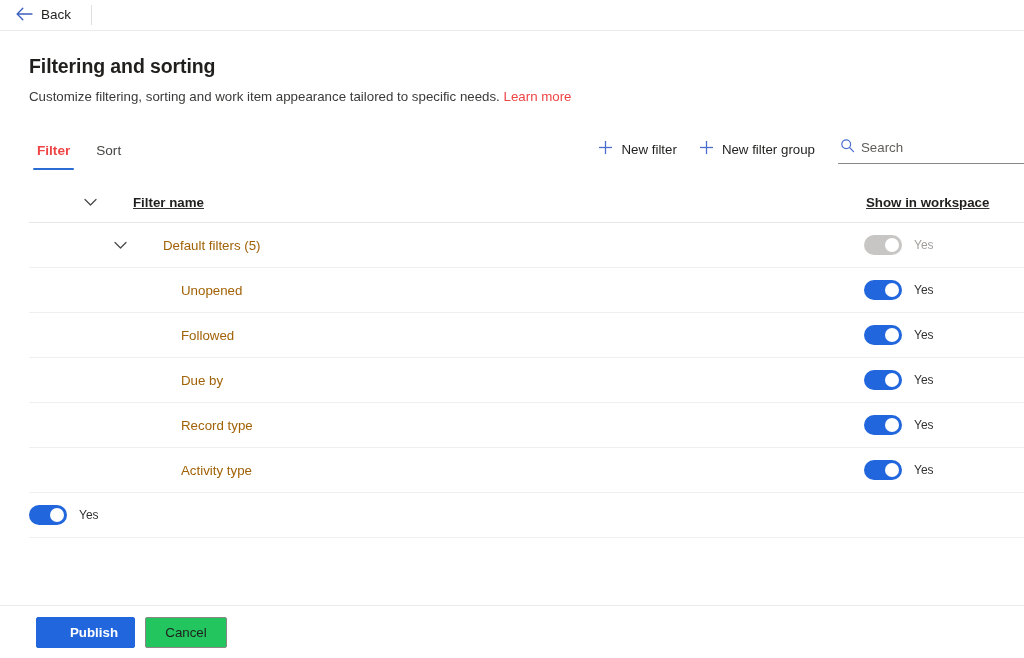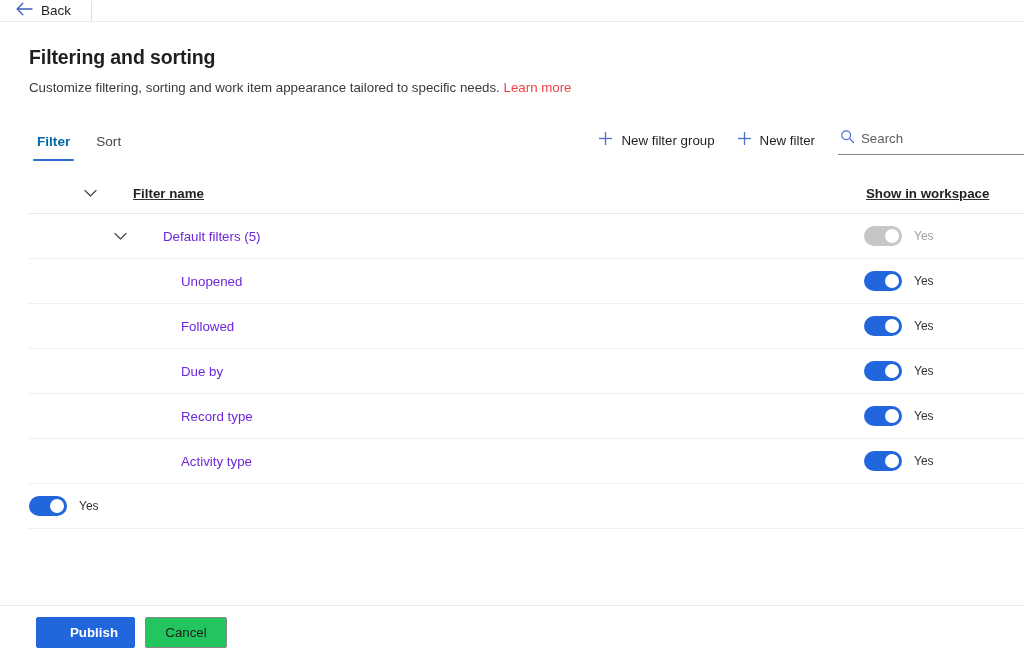--- a/index.html
+++ b/index.html
@@ -7,21 +7,21 @@
     width: 1024px;
     height: 658px;
     background: #ffffff;
     font-family: "Liberation Sans", sans-serif;
     color: #323130;
     overflow: hidden;
   }
 
   
   .backbar {
-    height: 22px;
+    height: 31px;
     display: flex;
     align-items: center;
     padding-left: 10px;
     border-bottom: 1px solid #edebe9;
     background: #ffffff;
   }
   .back-btn {
     display: flex;
     align-items: center;
     gap: 8px;
@@ -78,21 +78,21 @@
   .tab {
     position: relative;
     padding: 4px 8px 12px 8px;
     font-size: 13.6px;
     color: #484644;
     cursor: pointer;
     background: none;
     border: none;
     font-family: inherit;
   }
-  .tab.active { color: #0369a1; font-weight: 600; }
+  .tab.active { color: #ef4444; font-weight: 600; }
   .tab.active::after {
     content: "";
     position: absolute;
     left: 4px; right: 4px; bottom: 0;
     height: 2.5px;
     background: #2b6cd4;
     border-radius: 2px;
   }
 
   .actions {
@@ -160,21 +160,21 @@
     display: flex;
     align-items: center;
     justify-content: center;
     cursor: pointer;
     flex: 0 0 auto;
   }
   .chev.lvl0 { margin-left: 47px; }
   .chev.lvl1 { margin-left: 77px; }
   .name-text {
     font-size: 13.3px;
-    color: #6d28d9;
+    color: #a16207;
     white-space: nowrap;
   }
   .header .name-text {
     font-weight: 600;
     color: #201f1e;
   }
   .indent-group { margin-left: 29px; }
   .indent-child { margin-left: 152px; }
 
   .col-toggle {
@@ -289,31 +289,31 @@
   </div>
 
   <div class="actions">
     <button class="cmd-btn">
       <span class="plus-icon">
         <svg width="15" height="15" viewBox="0 0 15 15">
           <line x1="7.5" y1="1" x2="7.5" y2="14" stroke="#4a6fd0" stroke-width="1.3"></line>
           <line x1="1" y1="7.5" x2="14" y2="7.5" stroke="#4a6fd0" stroke-width="1.3"></line>
         </svg>
       </span>
-      <span>New filter group</span>
+      <span>New filter</span>
     </button>
 
     <button class="cmd-btn">
       <span class="plus-icon">
         <svg width="15" height="15" viewBox="0 0 15 15">
           <line x1="7.5" y1="1" x2="7.5" y2="14" stroke="#4a6fd0" stroke-width="1.3"></line>
           <line x1="1" y1="7.5" x2="14" y2="7.5" stroke="#4a6fd0" stroke-width="1.3"></line>
         </svg>
       </span>
-      <span>New filter</span>
+      <span>New filter group</span>
     </button>
 
     <div class="search-box">
       <span>
         <svg width="15" height="15" viewBox="0 0 15 15">
           <circle cx="6.2" cy="6.2" r="4.4" fill="none" stroke="#4a6fd0" stroke-width="1.2"></circle>
           <line x1="9.5" y1="9.5" x2="13.6" y2="13.6" stroke="#4a6fd0" stroke-width="1.2" stroke-linecap="round"></line>
         </svg>
       </span>
       <input class="search-input" type="text" placeholder="Search" style="">

